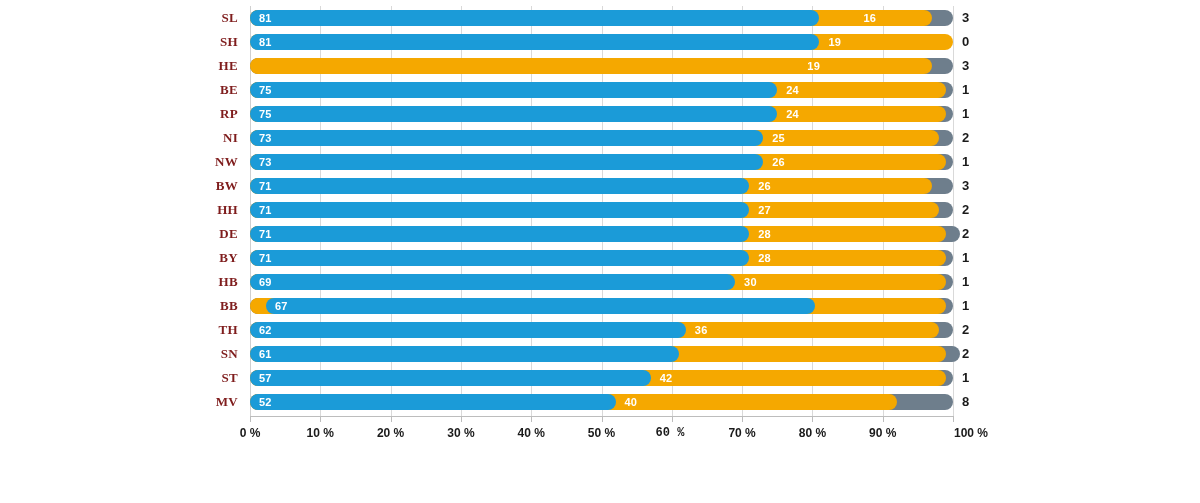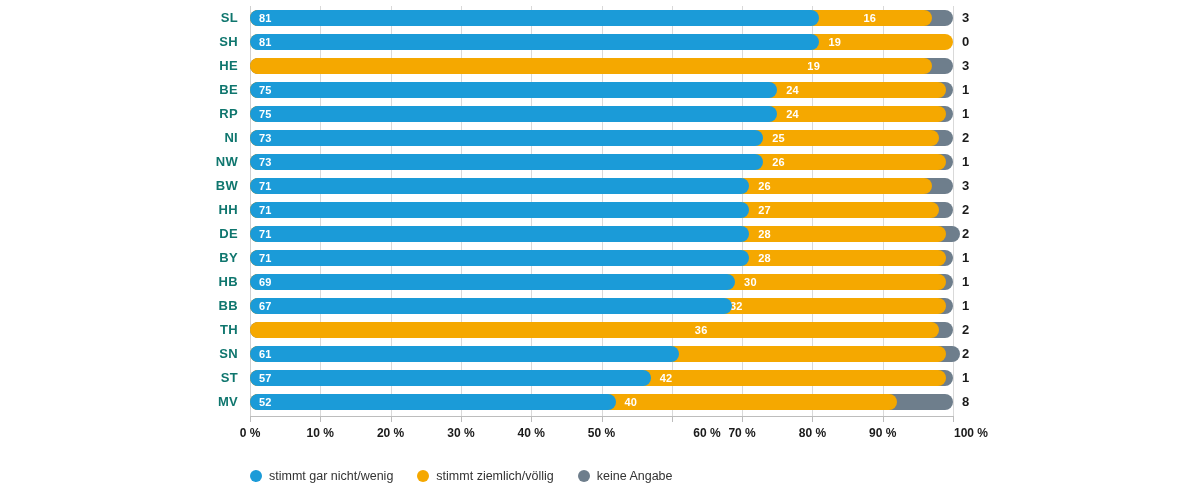--- a/index.html
+++ b/index.html
@@ -88,22 +88,23 @@
   }
   .cat-label {
     position: absolute;
     right: 0;
     width: 88px;
     height: 24px;
     line-height: 24px;
     text-align: right;
     font-size: 13px;
     font-weight: bold;
-    color: #0f766e;
+    color: #7f1d1d;
     letter-spacing: 0.3px;
+    font-family: Liberation Serif, serif;
   }
 
   
   .right-values {
     position: absolute;
     left: 962px;
     top: 6px;
     width: 30px;
     height: 410px;
   }
@@ -343,30 +344,33 @@
               <span class="seg-label" style="position: absolute; left: 0px;">69</span>
             </div>
           </div>
         </div>
         <div class="bar-row" style="top: 288px;">
           <div class="bar-track">
             <div class="seg seg-grey" style="left: 0px; width: 703px;"></div>
             <div class="seg seg-orange" style="left: 0px; width: 695.97px;">
               <span class="seg-label" style="position: absolute; left: 471.01px;">32</span>
             </div>
-            <div class="seg seg-blue" style="left: 0px; width: 482px;">
+            <div class="seg seg-blue" style="left: 16px; width: 549px;">
               <span class="seg-label" style="position: absolute; left: 0px;">67</span>
             </div>
           </div>
         </div>
         <div class="bar-row" style="top: 312px;">
           <div class="bar-track">
             <div class="seg seg-grey" style="left: 0px; width: 703px;"></div>
             <div class="seg seg-orange" style="left: 0px; width: 688.94px;">
               <span class="seg-label" style="position: absolute; left: 435.86px;">36</span>
+            </div>
+            <div class="seg seg-blue" style="left: 0px; width: 435.86px;">
+              <span class="seg-label" style="position: absolute; left: 0px;">62</span>
             </div>
           </div>
         </div>
         <div class="bar-row" style="top: 336px;">
           <div class="bar-track">
             <div class="seg seg-grey" style="left: 0px; width: 710.03px;"></div>
             <div class="seg seg-orange" style="left: 0px; width: 695.97px;">
               <span class="seg-label" style="position: absolute; left: 407px;">38</span>
             </div>
             <div class="seg seg-blue" style="left: 0px; width: 428.83px;">
@@ -427,39 +431,25 @@
       <div class="x-tick-label" style="left: 320.3px;">10 %</div>
       <div class="x-tick" style="left: 390.6px;"></div>
       <div class="x-tick-label" style="left: 390.6px;">20 %</div>
       <div class="x-tick" style="left: 460.9px;"></div>
       <div class="x-tick-label" style="left: 460.9px;">30 %</div>
       <div class="x-tick" style="left: 531.2px;"></div>
       <div class="x-tick-label" style="left: 531.2px;">40 %</div>
       <div class="x-tick" style="left: 601.5px;"></div>
       <div class="x-tick-label" style="left: 601.5px;">50 %</div>
       <div class="x-tick" style="left: 671.8px;"></div>
-      <div class="x-tick-label" style="left: 707px;">60 %</div>
+      <div class="x-tick-label" style="left: 670px; font-family: Liberation Mono, monospace;">60 %</div>
       <div class="x-tick" style="left: 742.1px;"></div>
       <div class="x-tick-label" style="left: 742.1px;">70 %</div>
       <div class="x-tick" style="left: 812.4px;"></div>
       <div class="x-tick-label" style="left: 812.4px;">80 %</div>
       <div class="x-tick" style="left: 882.7px;"></div>
       <div class="x-tick-label" style="left: 882.7px;">90 %</div>
       <div class="x-tick" style="left: 953px;"></div>
       <div class="x-tick-label" style="left: 953px; text-align: right;">100 %</div>
     </div>
 
-  <div class="legend">
-      <div class="legend-item">
-        <span class="legend-swatch" style="background: rgb(27, 155, 216);"></span>
-        <span class="legend-text">stimmt gar nicht/wenig</span>
-      </div>
-      <div class="legend-item">
-        <span class="legend-swatch" style="background: rgb(245, 168, 0);"></span>
-        <span class="legend-text">stimmt ziemlich/völlig</span>
-      </div>
-      <div class="legend-item">
-        <span class="legend-swatch" style="background: rgb(110, 126, 140);"></span>
-        <span class="legend-text">keine Angabe</span>
-      </div>
-    </div>
 
 </div>
 
 </body></html>

